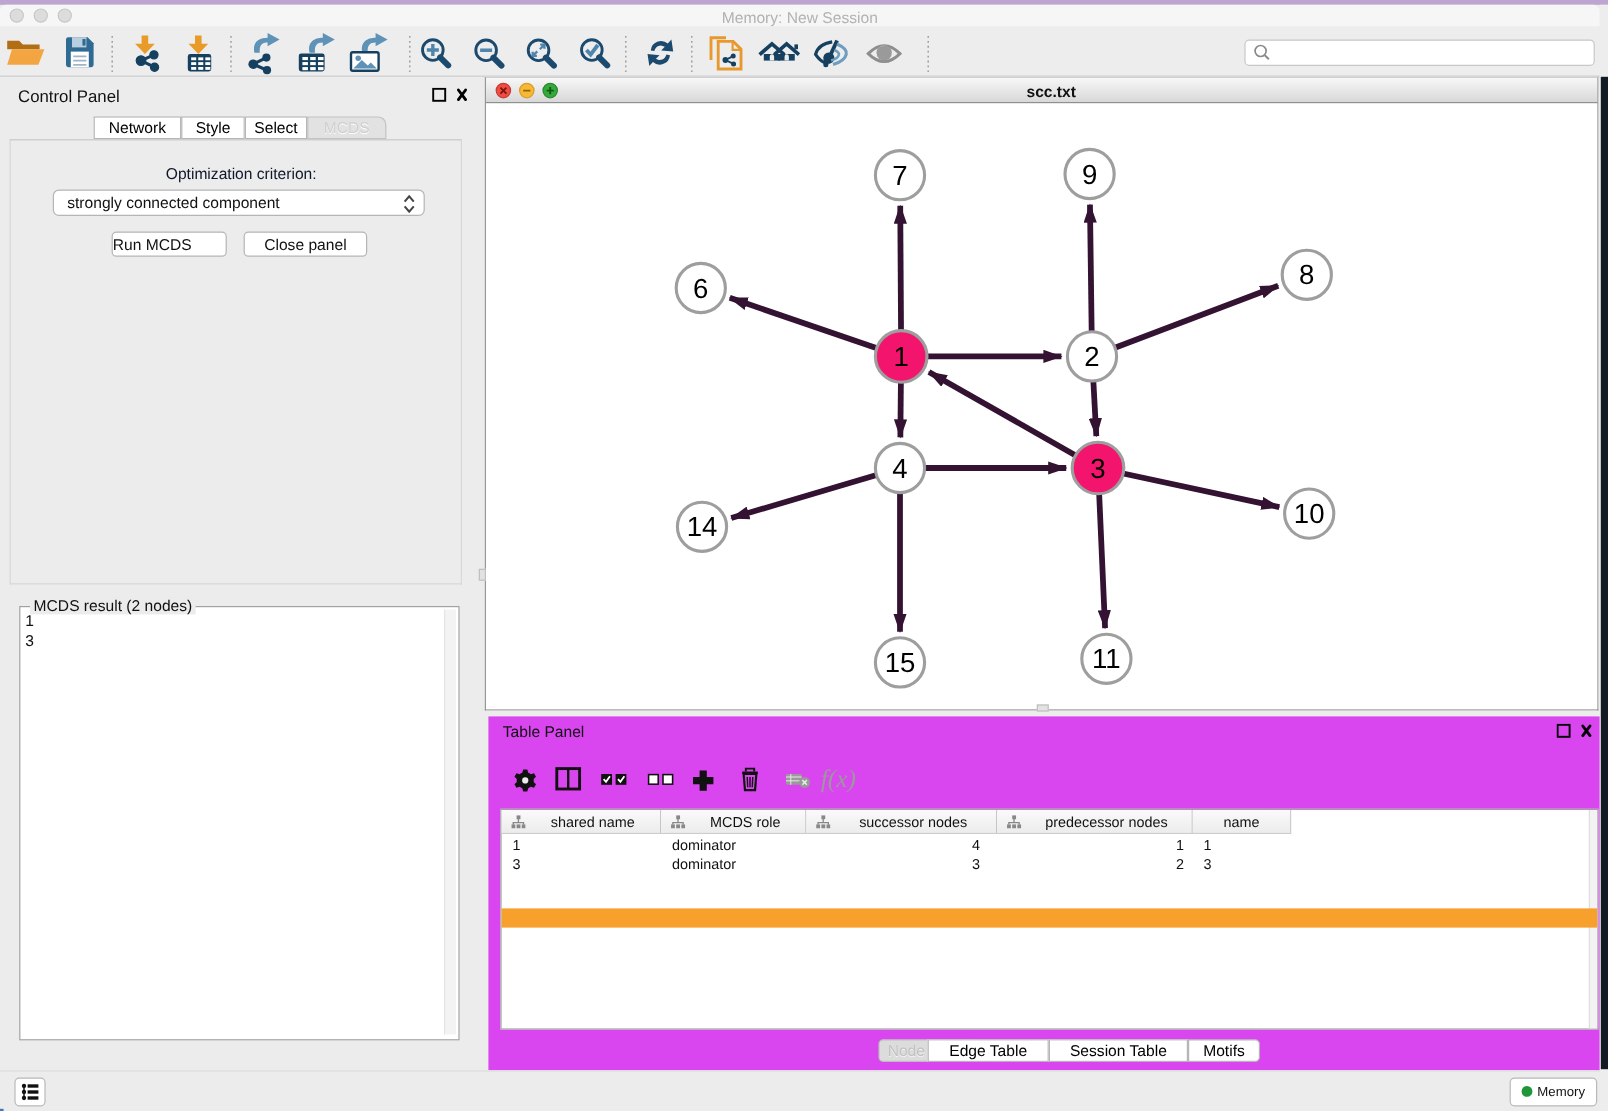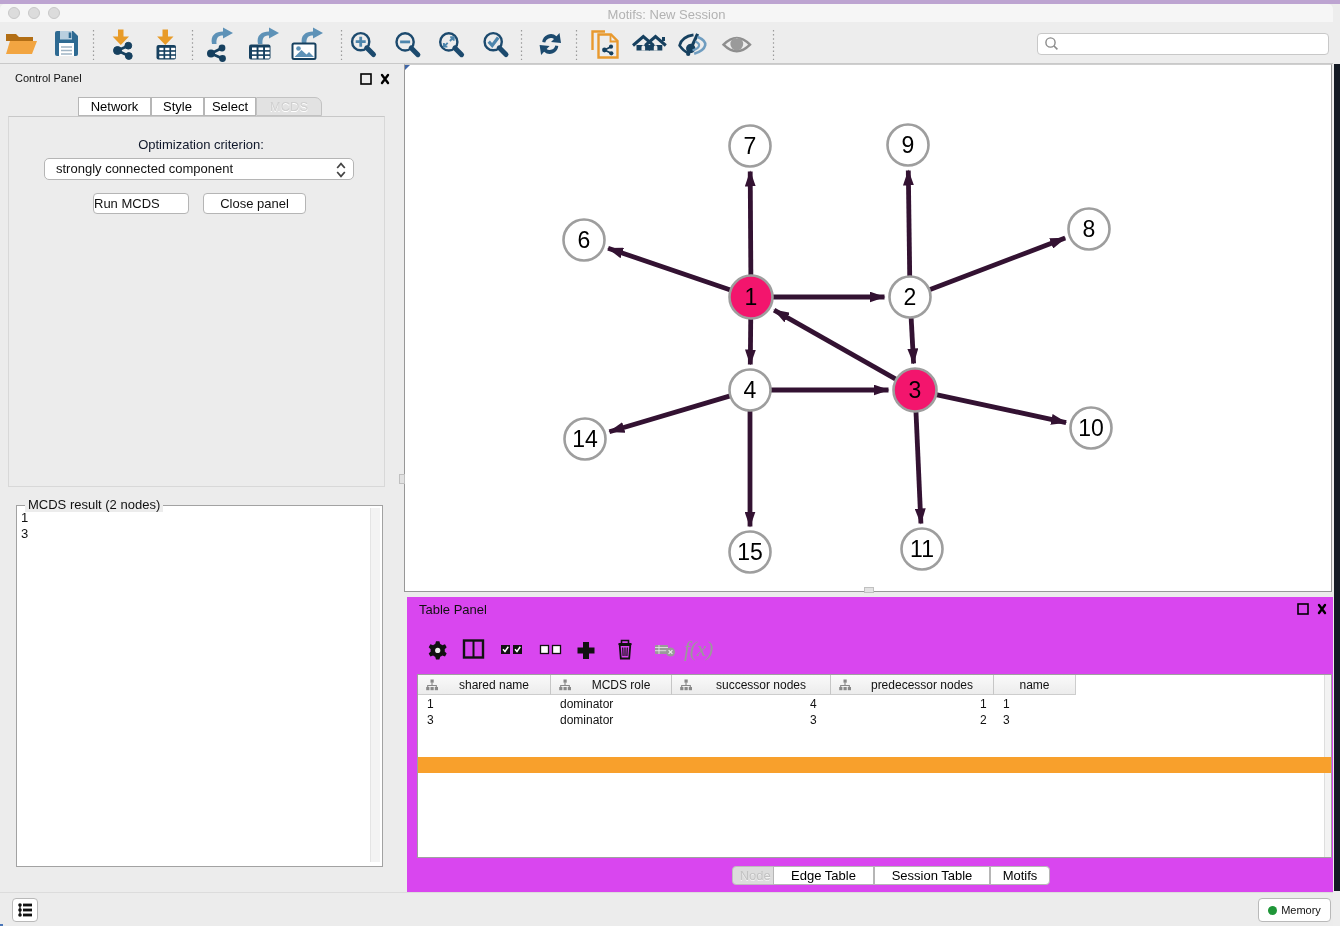--- a/index.html
+++ b/index.html
@@ -24,21 +24,21 @@
 .cell{font-size:12px;color:#111;height:16px;line-height:16px;}
 </style></head>
 <body>
 <div class="abs" id="desktop-top"></div>
 <div class="abs" id="right-strip"></div>
 <div class="abs" style="left:1334px;top:64px;width:6px;height:827px;background:#141a24;"></div>
 <div class="abs" id="titlebar">
   <div class="abs tl" style="left:8px;"></div>
   <div class="abs tl" style="left:28px;"></div>
   <div class="abs tl" style="left:48px;"></div>
-  <div class="abs" id="title-text">Motifs: New Session</div>
+  <div class="abs" id="title-text">Memory: New Session</div>
 </div>
 <div class="abs" id="toolbar">
   <svg class="abs" style="left:0;top:4px;" width="800" height="37" viewBox="0 0 800 37">
     <g id="folder">
       <path d="M6,28 L6,8 L16,8 L19,11 L33,11 L33,15 L6,15 Z" fill="#b26e15"></path>
       <path d="M6,28 L10,15 L37,15 L32,28 Z" fill="#f2a541"></path>
     </g>
     <g id="floppy">
       <path d="M55,7 a2,2 0 0 1 2,-2 L73,5 L78,10 L78,28 a2,2 0 0 1 -2,2 L57,30 a2,2 0 0 1 -2,-2 Z" fill="#2e6a92"></path>
       <rect x="60" y="5" width="12" height="8.5" fill="#b9cfdf"></rect>
@@ -161,21 +161,21 @@
     </g>
   </svg>
   <div class="abs" style="left:1037px;top:11px;width:292px;height:22px;background:#fff;border:1px solid #c8c8c8;border-radius:4px;">
     <svg width="16" height="16" viewBox="0 0 16 16" style="position:absolute;left:6px;top:2px;">
       <circle cx="6.5" cy="6.5" r="4.6" fill="none" stroke="#8a8a8a" stroke-width="1.4"></circle>
       <path d="M10 10 L13.4 13.4" stroke="#8a8a8a" stroke-width="1.6"></path>
     </svg>
   </div>
 </div>
 <div class="abs" id="ctrl">
-  <div class="abs" style="left:15px;top:8px;font-size:11px;color:#111;">Control Panel</div>
+  <div class="abs" style="left:15px;top:8px;font-size:14px;color:#111;">Control Panel</div>
   <svg class="abs" style="left:360px;top:9px;" width="32" height="12" viewBox="0 0 32 12">
     <rect x="1" y="1" width="10" height="10" fill="none" stroke="#000" stroke-width="1.6"></rect>
     <path d="M22 2 L28 10 M28 2 L22 10" stroke="#000" stroke-width="2.4" stroke-linecap="round"></path>
   </svg>
   <div class="abs tab" style="left:78px;top:33px;width:73px;">Network</div>
   <div class="abs tab" style="left:151px;top:33px;width:53px;">Style</div>
   <div class="abs tab" style="left:204px;top:33px;width:52px;">Select</div>
   <div class="abs tab" style="left:256px;top:33px;width:66px;background:#e2e2e2;border-color:#c2c2c2;color:#cfcfcf;text-shadow:0 1px 0 #fff;border-radius:0 7px 0 0;">MCDS</div>
   <div class="abs" style="left:8px;top:52px;width:377px;height:371px;border:1px solid #d8d8d8;border-top-color:#c8c8c8;background:#ececec;"></div>
   <div class="abs" style="left:0px;top:73px;width:402px;text-align:center;font-size:13px;color:#0f172a;">Optimization criterion:</div>
@@ -190,20 +190,31 @@
   <div class="abs" style="left:16px;top:441px;width:367px;height:362px;border:1px solid #a2a2a2;background:#fff;">
     <div class="abs" style="left:4px;top:4px;font-size:13px;color:#111;line-height:16px;">1<br>3</div>
     <div class="abs" style="right:2px;top:2px;width:10px;height:354px;background:#f3f3f3;border-left:1px solid #e4e4e4;"></div>
   </div>
   <div class="abs" style="left:25px;top:434px;height:14px;background:#ececec;padding:0 3px;font-size:13px;color:#111;line-height:14px;">MCDS result (2 nodes)</div>
 </div>
 <div class="abs" id="net-frame">
   <svg class="abs" style="left:0px;top:0px;" width="5" height="5">
       <path d="M0,0 L5,0 L0,5 Z" fill="#3f66a8"></path>
     </svg>
+  <div class="abs" id="net-titlebar">
+    <svg class="abs" style="left:7px;top:3px;" width="62" height="15" viewBox="0 0 62 15">
+      <circle cx="7.5" cy="7.5" r="6" fill="#ef4d43" stroke="#ca3a31" stroke-width="1"></circle>
+      <path d="M5 5 L10 10 M10 5 L5 10" stroke="#7e1410" stroke-width="1.5"></path>
+      <circle cx="27" cy="7.5" r="6" fill="#f7b834" stroke="#d99c27" stroke-width="1"></circle>
+      <path d="M24 7.5 L30 7.5" stroke="#926405" stroke-width="1.6"></path>
+      <circle cx="46.5" cy="7.5" r="6" fill="#35a93c" stroke="#2a8a31" stroke-width="1"></circle>
+      <path d="M43.5 7.5 L49.5 7.5 M46.5 4.5 L46.5 10.5" stroke="#115c13" stroke-width="1.6"></path>
+    </svg>
+    <div class="abs" id="net-title">scc.txt</div>
+  </div>
   <div class="abs" style="left:0;top:22px;width:926px;height:504px;background:#fff;">
     <svg style="position:absolute;left:3px;top:1px;" width="923" height="503" viewBox="0 0 923 503">
       <defs>
         <marker id="ar" markerUnits="userSpaceOnUse" markerWidth="16" markerHeight="11" refX="15" refY="5.5" orient="auto">
           <path d="M0,0 L16,5.5 L0,11 z" fill="#331232"></path>
         </marker>
       </defs>
       <g stroke="#331232" stroke-width="4.8" fill="none">
         <path d="M342.9,193.5 L342.2,83.5" marker-end="url(#ar)"></path>
         <path d="M328.3,204.0 L200.1,160.2" marker-end="url(#ar)"></path>

